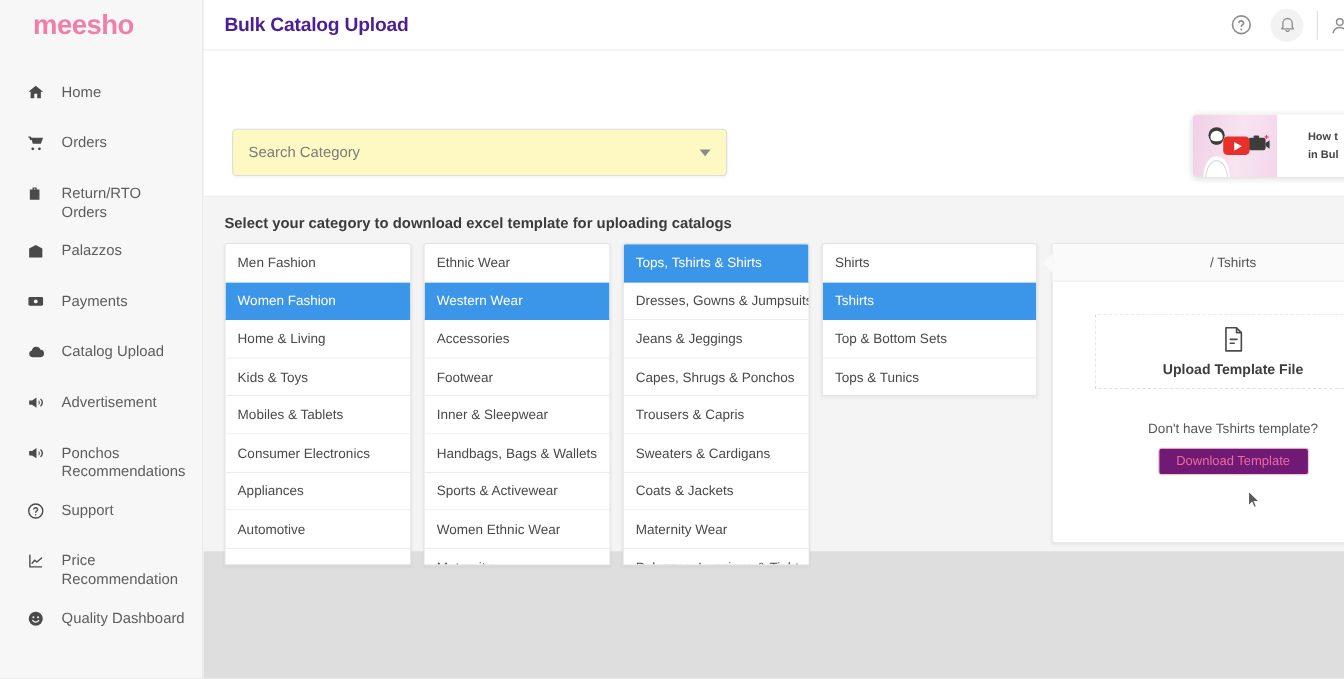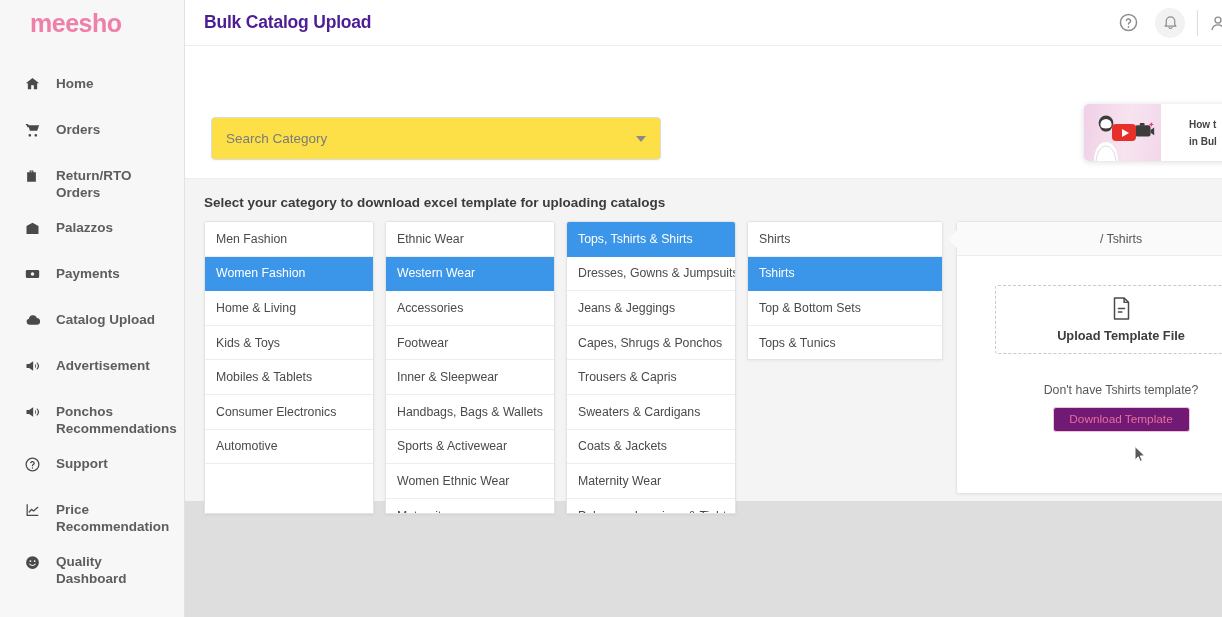--- a/index.html
+++ b/index.html
@@ -32,21 +32,21 @@
     color: #5d5d5d;
     font-size: 13.5px;
     cursor: pointer;
   }
   .nav-item .ico {
     width: 22px; min-width: 22px; height: 18px;
     display: flex; align-items: center; justify-content: flex-start;
     margin-right: 10px; margin-top: 1px;
     color: #4a4a4a;
   }
-  .nav-item .lbl { line-height: 17px; padding-top: 1px; font-weight: bold; }
+  .nav-item .lbl { line-height: 17px; padding-top: 1px; }
   .nav-item.two-line { min-height: 52px; }
   .nav-item .lbl.wrap { max-width: 110px; }
 
   
   .topbar {
     position: absolute; left: 185px; top: 0;
     width: 1037px; height: 46px;
     background: #fff;
     border-bottom: 1px solid #ececec;
     display: flex; align-items: center;
@@ -84,21 +84,21 @@
     height: 323px; background: #f4f4f4;
     border-top: 1px solid #ededed;
     position: relative;
   }
   .bottom-zone { height: 116px; background: #dedede; }
 
   
   .search-row { position: absolute; left: 26px; top: 71px; }
   .search-box {
     width: 450px; height: 43px;
-    background: #fde047; border: 1px solid #dcdcdc; border-radius: 4px;
+    background: #fef9c3; border: 1px solid #dcdcdc; border-radius: 4px;
     display: flex; align-items: center; padding: 0 14px;
     box-shadow: 0 1px 2px rgba(0,0,0,.04);
   }
   .search-box input {
     flex: 1; border: none; outline: none;
     font-size: 13.5px; color: #6b6b6b;
     font-family: "Liberation Sans", sans-serif;
     background: transparent;
   }
   .search-box input::placeholder { color: #7b7b7b; }
@@ -396,20 +396,21 @@
 
       <div class="cols">
 
         <div class="col">
           <div class="cat">Men Fashion</div>
           <div class="cat sel">Women Fashion</div>
           <div class="cat">Home &amp; Living</div>
           <div class="cat">Kids &amp; Toys</div>
           <div class="cat">Mobiles &amp; Tablets</div>
           <div class="cat">Consumer Electronics</div>
+          <div class="cat">Appliances</div>
           <div class="cat">Automotive</div>
         </div>
 
         <div class="col">
           <div class="cat">Ethnic Wear</div>
           <div class="cat sel">Western Wear</div>
           <div class="cat">Accessories</div>
           <div class="cat">Footwear</div>
           <div class="cat">Inner &amp; Sleepwear</div>
           <div class="cat">Handbags, Bags &amp; Wallets</div>

